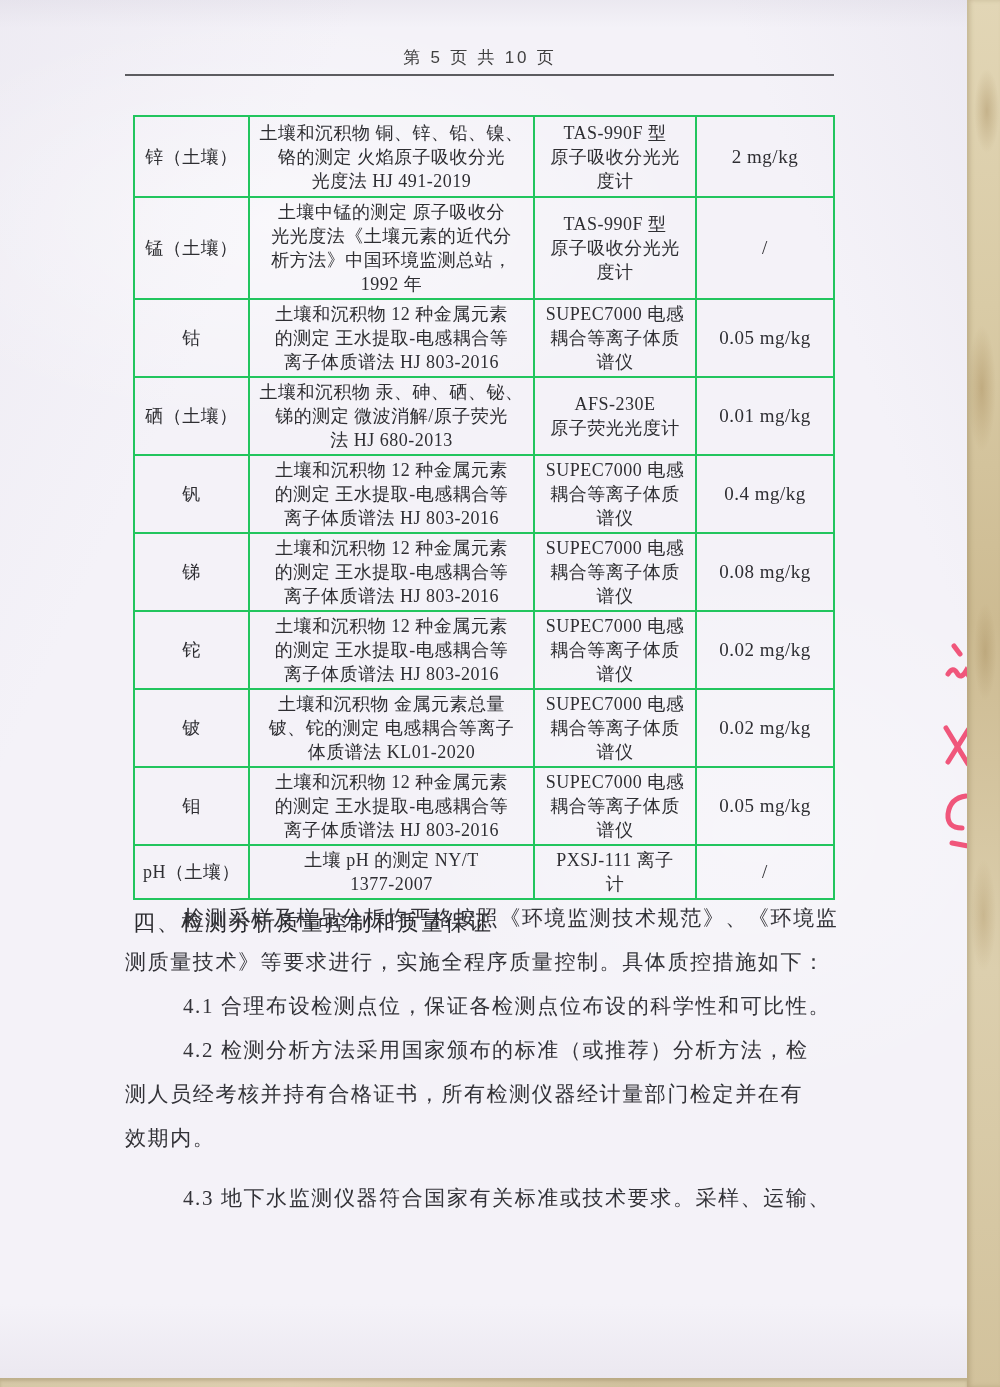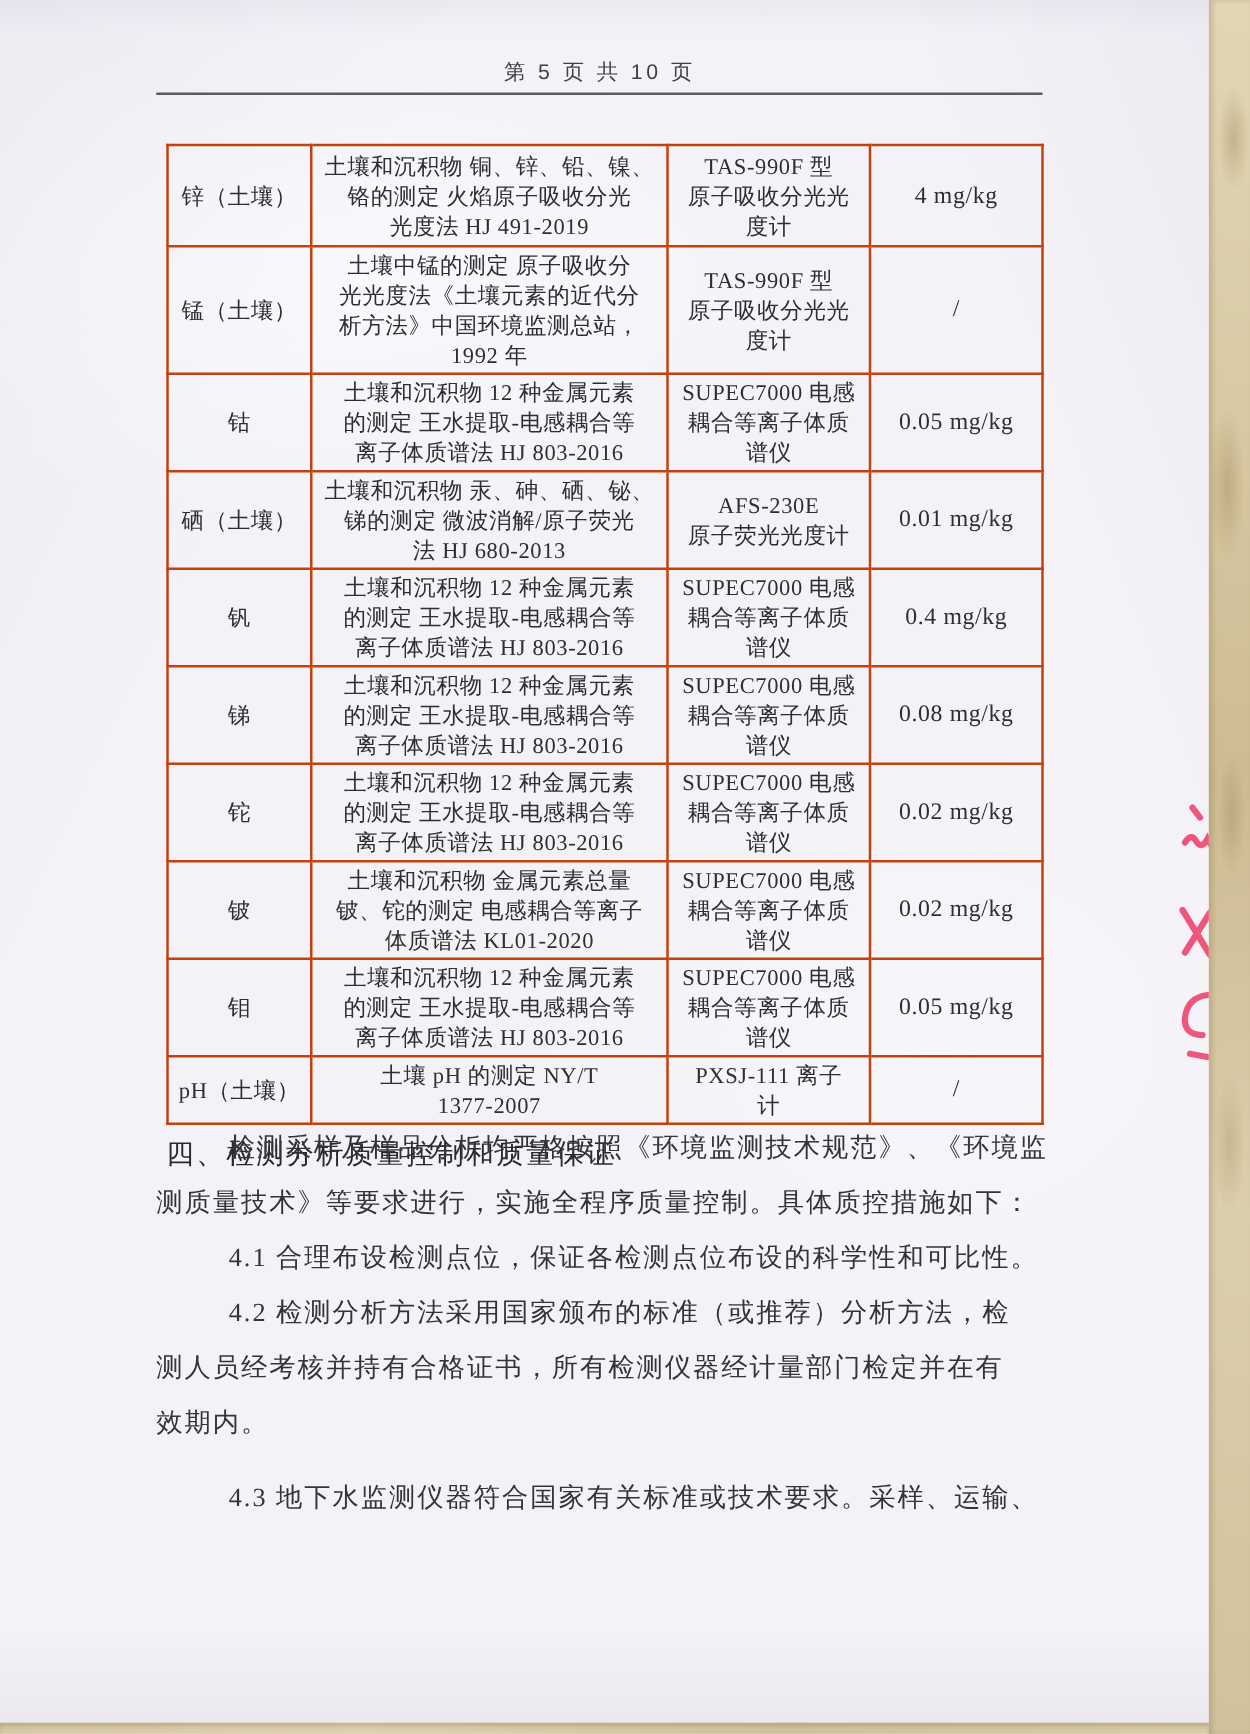--- a/index.html
+++ b/index.html
@@ -41,21 +41,21 @@
   .page-header .num{font-family:"Liberation Sans","DejaVu Sans",sans-serif;}
   .header-rule{
     position:absolute;top:74px;left:125px;width:709px;height:2px;background:#5c5c60;
   }
   table.methods{
     position:absolute;left:133px;top:115px;width:700px;
     border-collapse:collapse;table-layout:fixed;
     font-size:18px;line-height:24px;color:#2e2e32;
   }
   table.methods td{
-    border:2px solid #c2410c;
+    border:2px solid #22c55e;
     text-align:center;vertical-align:middle;
     padding:2px 0;letter-spacing:.5px;
   }
   td.method,td.instrument{white-space:pre-line;}
   td.limit{font-size:19px;}
   col.c-param{width:115px;} col.c-method{width:285px;}
   col.c-instr{width:162px;} col.c-limit{width:138px;}
   tr.h81{height:81px;} tr.h97{height:97px;} tr.h78{height:78px;}
   tr.h77{height:77px;} tr.h58{height:42px;}
   .section-heading{
@@ -90,21 +90,21 @@
     </colgroup>
   <tbody>
     <tr class="h81">
       <td class="param">锌（土壤）</td>
       <td class="method">土壤和沉积物 铜、锌、铅、镍、
 铬的测定 火焰原子吸收分光
 光度法 HJ 491-2019</td>
       <td class="instrument">TAS-990F 型
 原子吸收分光光
 度计</td>
-      <td class="limit">4 mg/kg</td>
+      <td class="limit">2 mg/kg</td>
     </tr>
     <tr class="h97">
       <td class="param">锰（土壤）</td>
       <td class="method">土壤中锰的测定 原子吸收分
 光光度法《土壤元素的近代分
 析方法》中国环境监测总站，
 1992 年</td>
       <td class="instrument">TAS-990F 型
 原子吸收分光光
 度计</td>

